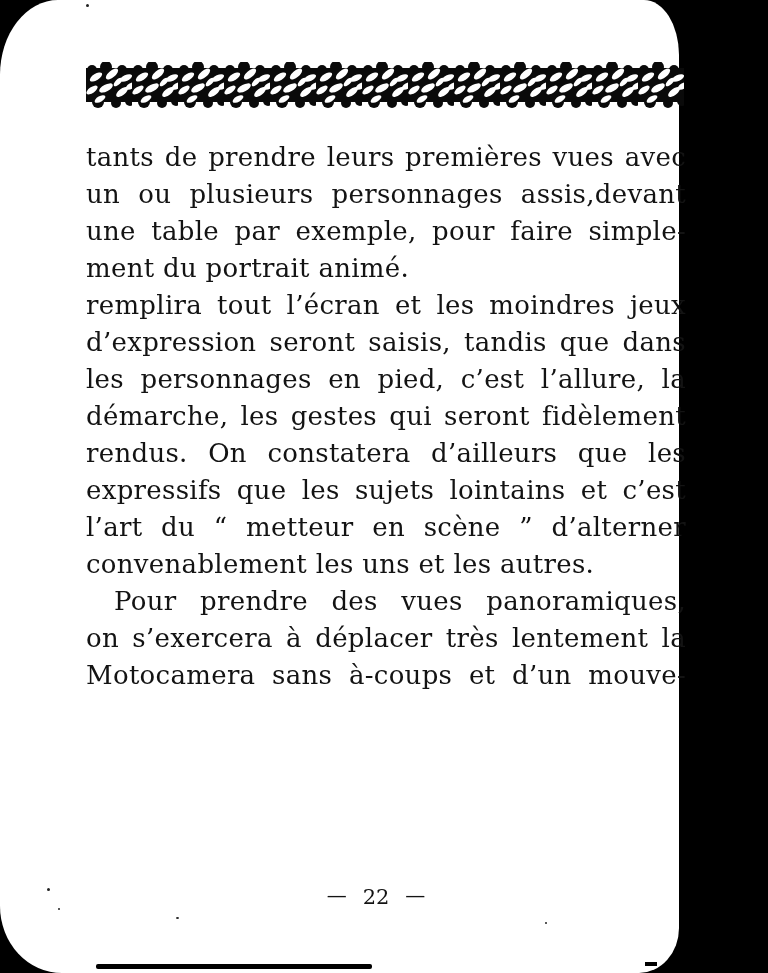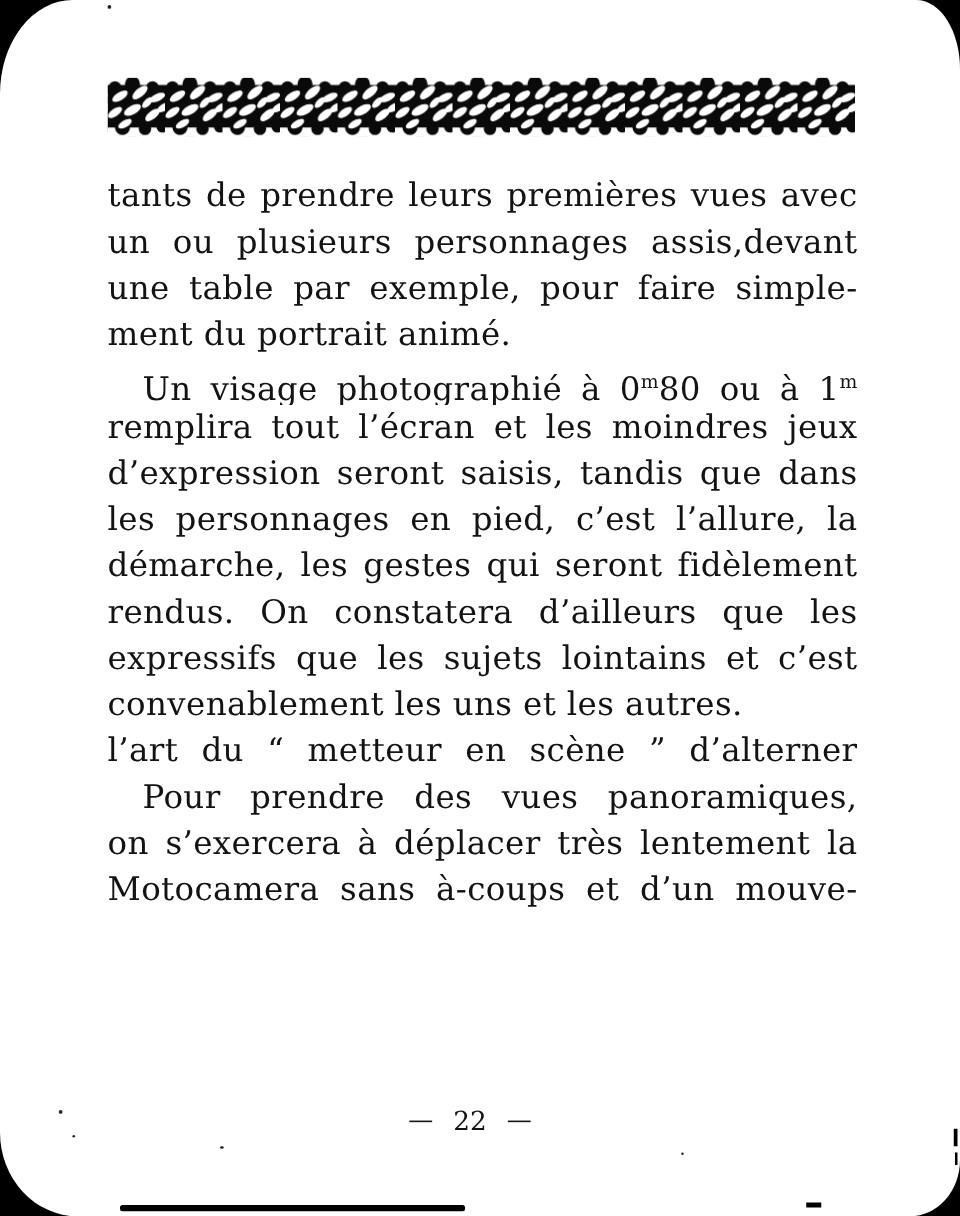--- a/index.html
+++ b/index.html
@@ -6,21 +6,21 @@
     margin: 0;
     padding: 0;
     background: #000000;
     width: 768px;
     height: 973px;
     overflow: hidden;
     font-family: "DejaVu Serif", serif;
   }
   .stage {
     position: relative;
-    width: 768px;
+    width: 679px;
     height: 973px;
     background: #000000;
   }
   .page {
     position: absolute;
     inset: 0;
     background: #ffffff;
     border-radius: 58px 35px 40px 62px / 75px 55px 45px 67px;
   }
   .ornament {
@@ -118,29 +118,28 @@
         </pattern>
       </defs>
       <rect x="0" y="0" width="598" height="47" fill="url(#leafband)"></rect>
     </svg>
 
     <div class="text-block">
         <div class="line just"><span>tants de prendre leurs premières vues avec</span></div>
         <div class="line just"><span>un ou plusieurs personnages </span><span class="i">assis</span><span>,devant</span></div>
         <div class="line just"><span>une table par exemple, pour faire simple-</span></div>
         <div class="line"><span>ment du portrait animé.</span></div>
-        <div class="line just ind"><span>Un visage photographié à 0</span><span class="sup">m</span><span>80 ou à 1</span><span class="sup">m</span></div>
         <div class="line just"><span>remplira tout l’écran et les moindres jeux</span></div>
         <div class="line just"><span>d’expression seront saisis, tandis que dans</span></div>
         <div class="line just"><span>les personnages en pied, c’est l’allure, la</span></div>
         <div class="line just"><span>démarche, les gestes qui seront fidèlement</span></div>
         <div class="line just"><span>rendus. On constatera d’ailleurs que les</span></div>
         <div class="line just"><span>expressifs que les sujets lointains et c’est</span></div>
+        <div class="line just"><span>l’art du “ metteur en scène ” d’alterner</span></div>
         <div class="line"><span>convenablement les uns et les autres.</span></div>
-        <div class="line just"><span>l’art du “ metteur en scène ” d’alterner</span></div>
         <div class="line just ind"><span>Pour prendre des vues panoramiques,</span></div>
         <div class="line just"><span>on s’exercera à déplacer </span><span class="i">très lentement</span><span> la</span></div>
         <div class="line just"><span>Motocamera sans à-coups et d’un mouve-</span></div>
       </div>
 
     <div class="footer">
       <span class="dash">—</span><span class="num">22</span><span class="dash">—</span>
     </div>
 
     <div class="artifact a-bottom-line"></div>

